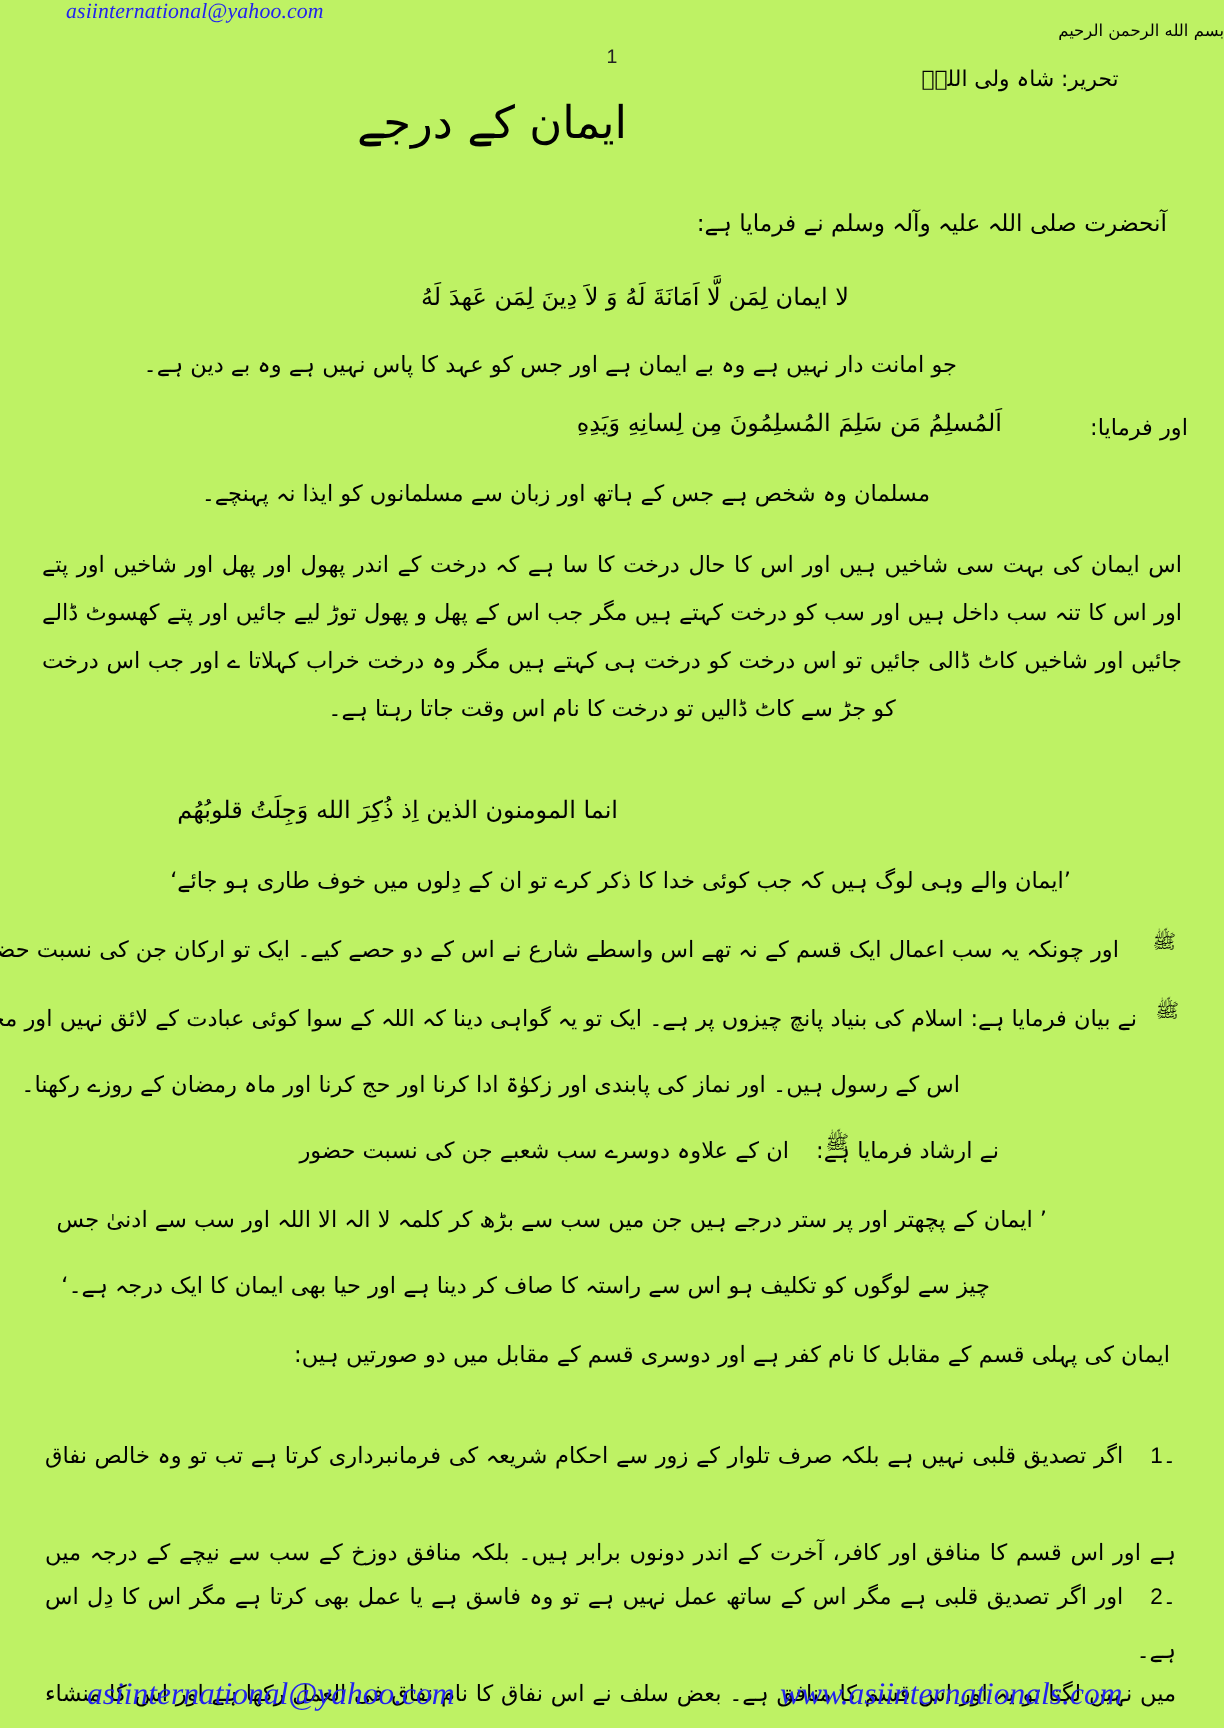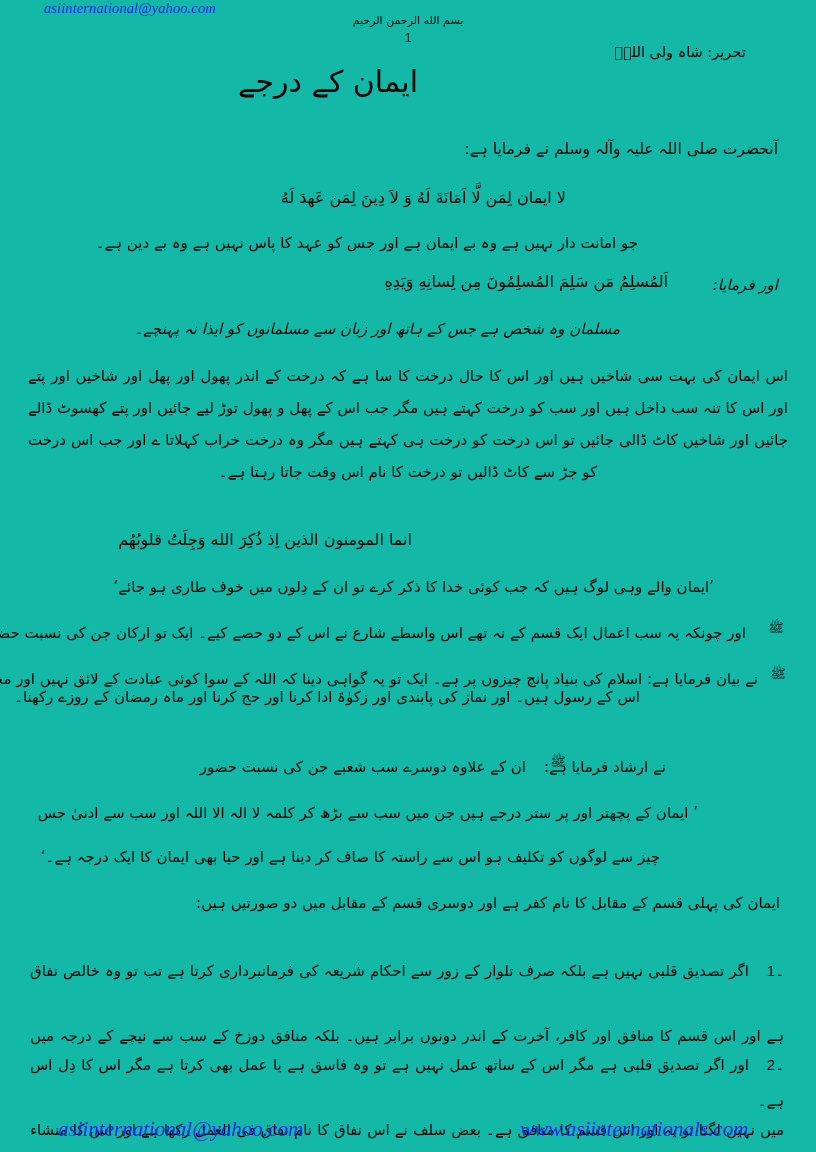--- a/index.html
+++ b/index.html
@@ -10,42 +10,42 @@
   body {
     width: 816px;
     height: 1152px;
     overflow: hidden;
     font-family: "DejaVu Sans", sans-serif;
   }
   .page {
     position: relative;
     width: 816px;
     height: 1152px;
-    background: #14b8a6;
+    background: #bef264;
     box-sizing: border-box;
   }
 
   
   .hdr-email {
     position: absolute;
     left: 44px;
     top: 0px;
     font-family: "Liberation Serif", serif;
     font-style: italic;
     font-size: 14.5px;
     color: #2222ee;
     white-space: nowrap;
     letter-spacing: 0.1px;
   }
   .bismillah {
     position: absolute;
     left: 0;
     top: 14px;
     width: 816px;
-    text-align: center;
+    text-align: right;
     direction: rtl;
     font-family: "DejaVu Sans", sans-serif;
     font-size: 11px;
     color: #000000;
   }
   .page-no {
     position: absolute;
     left: 0;
     top: 30px;
     width: 816px;
@@ -168,38 +168,38 @@
   </div>
 
   <div class="doc-title">ایمان کے درجے</div>
 
   <div class="ln arabic" style="right:250px; top:188px;">لا ایمان لِمَن لَّا اَمَانَةَ لَهُ وَ لاَ دِينَ لِمَن عَهدَ لَهُ</div>
 
   <div class="ln sz16" style="right:38px; top:140px;">آنحضرت صلی اللہ علیہ وآلہ وسلم نے فرمایا ہے:</div>
 
   <div class="ln sz15" style="right:178px; top:234px;">جو امانت دار نہیں ہے وہ بے ایمان ہے اور جس کو عہد کا پاس نہیں ہے وہ بے دین ہے۔</div>
 
-  <div class="ln sz15" style="right:38px; top:276px;font-style:italic;">اور فرمایا:</div>
+  <div class="ln sz15" style="right:24px; top:276px;">اور فرمایا:</div>
   <div class="ln arabic" style="right:148px; top:272px;">اَلمُسلِمُ مَن سَلِمَ المُسلِمُونَ مِن لِسانِهِ وَيَدِهِ</div>
 
-  <div class="ln sz15" style="right:196px; top:320px;font-style:italic;">مسلمان وہ شخص ہے جس کے ہاتھ اور زبان سے مسلمانوں کو ایذا نہ پہنچے۔</div>
+  <div class="ln sz15" style="right:196px; top:320px;">مسلمان وہ شخص ہے جس کے ہاتھ اور زبان سے مسلمانوں کو ایذا نہ پہنچے۔</div>
 
   <div class="justified-block" style="right:28px; top:360px; width:760px;">اس ایمان کی بہت سی شاخیں ہیں اور اس کا حال درخت کا سا ہے کہ درخت کے اندر پھول اور پھل اور شاخیں اور پتے اور اس کا تنہ سب داخل ہیں اور سب کو درخت کہتے ہیں  مگر جب اس کے پھل و پھول توڑ لیے جائیں اور پتے کھسوٹ ڈالے جائیں اور شاخیں کاٹ ڈالی جائیں تو اس درخت کو درخت ہی کہتے ہیں مگر وہ درخت خراب کہلاتا ے اور جب اس درخت کو جڑ سے کاٹ ڈالیں تو درخت کا نام اس وقت جاتا رہتا ہے۔</div>
 
   <div class="ln arabic" style="right:404px; top:530px;">انما المومنون الذين اِذ ذُكِرَ الله وَجِلَتُ قلوبُهُم</div>
 
   <div class="ln sz15" style="right:102px; top:578px;">’ایمان والے وہی لوگ ہیں کہ جب کوئی خدا کا ذکر کرے تو ان کے دِلوں میں خوف طاری ہو جائے‘</div>
 
   <div class="ln sz15" style="right:70px; top:624px;"><span>اور چونکہ یہ سب اعمال ایک قسم کے نہ تھے اس واسطے شارع نے اس کے دو حصے کیے۔ ایک تو ارکان جن کی نسبت حضور</span></div>
   <div class="ln pbuh" style="right:32px; top:620px;">ﷺ</div>
 
   <div class="ln sz15" style="right:58px; top:670px;">نے بیان فرمایا ہے:  اسلام کی بنیاد پانچ چیزوں پر ہے۔ ایک تو یہ گواہی دینا کہ اللہ کے سوا کوئی عبادت کے لائق نہیں اور محمد</div>
   <div class="ln pbuh" style="right:30px; top:666px;">ﷺ</div>
 
-  <div class="ln sz15" style="right:176px; top:688px;">اس  کے رسول ہیں۔ اور نماز کی پابندی اور زکوٰۃ ادا کرنا اور حج کرنا اور ماہ رمضان کے روزے رکھنا۔</div>
+  <div class="ln sz15" style="right:176px; top:714px;">اس  کے رسول ہیں۔ اور نماز کی پابندی اور زکوٰۃ ادا کرنا اور حج کرنا اور ماہ رمضان کے روزے رکھنا۔</div>
 
   <div class="ln sz15" style="right:290px; top:758px;">ان کے علاوہ دوسرے سب شعبے جن کی نسبت حضور</div>
   <div class="ln pbuh" style="right:250px; top:754px;">ﷺ</div>
   <div class="ln sz15" style="right:150px; top:758px;">نے ارشاد فرمایا ہے:</div>
 
   <div class="ln sz15" style="right:118px; top:804px;">’ ایمان کے پچھتر اور پر ستر درجے ہیں جن میں سب سے بڑھ کر کلمہ لا الہ الا اللہ اور سب سے ادنیٰ جس</div>
   <div class="ln sz15" style="right:156px; top:848px;">چیز سے لوگوں کو تکلیف ہو اس سے راستہ کا صاف کر دینا ہے اور حیا بھی ایمان کا ایک درجہ ہے۔‘</div>
 
   <div class="ln sz15" style="right:36px; top:894px;">ایمان کی پہلی قسم کے مقابل کا نام کفر ہے اور دوسری قسم کے مقابل میں دو صورتیں ہیں:</div>
 

